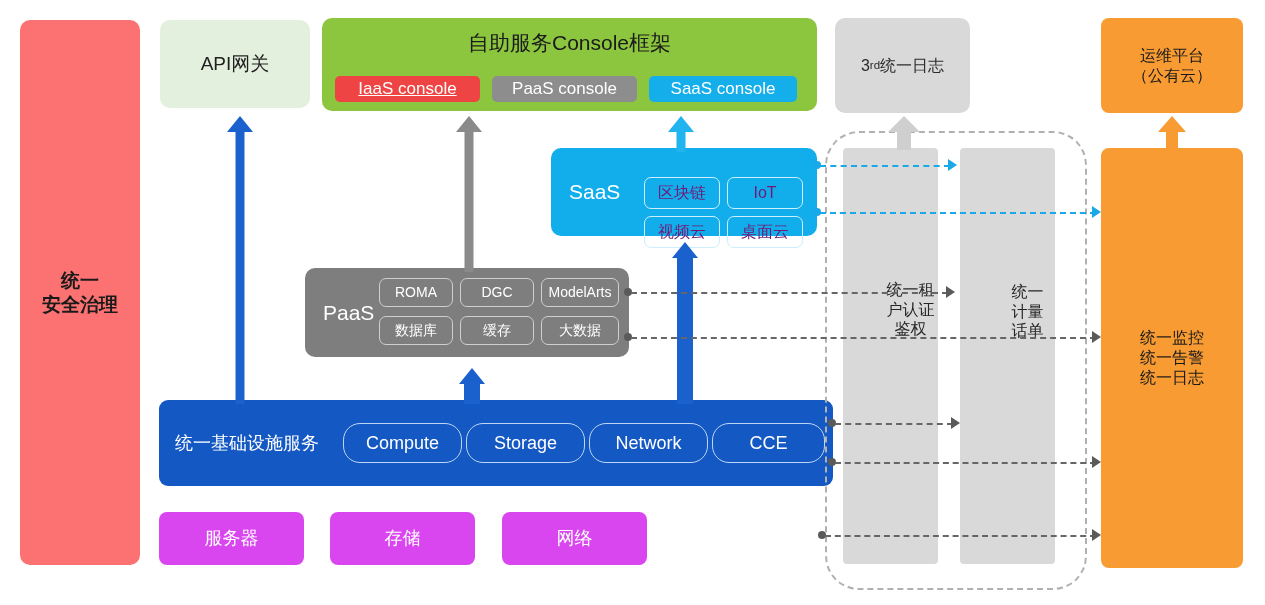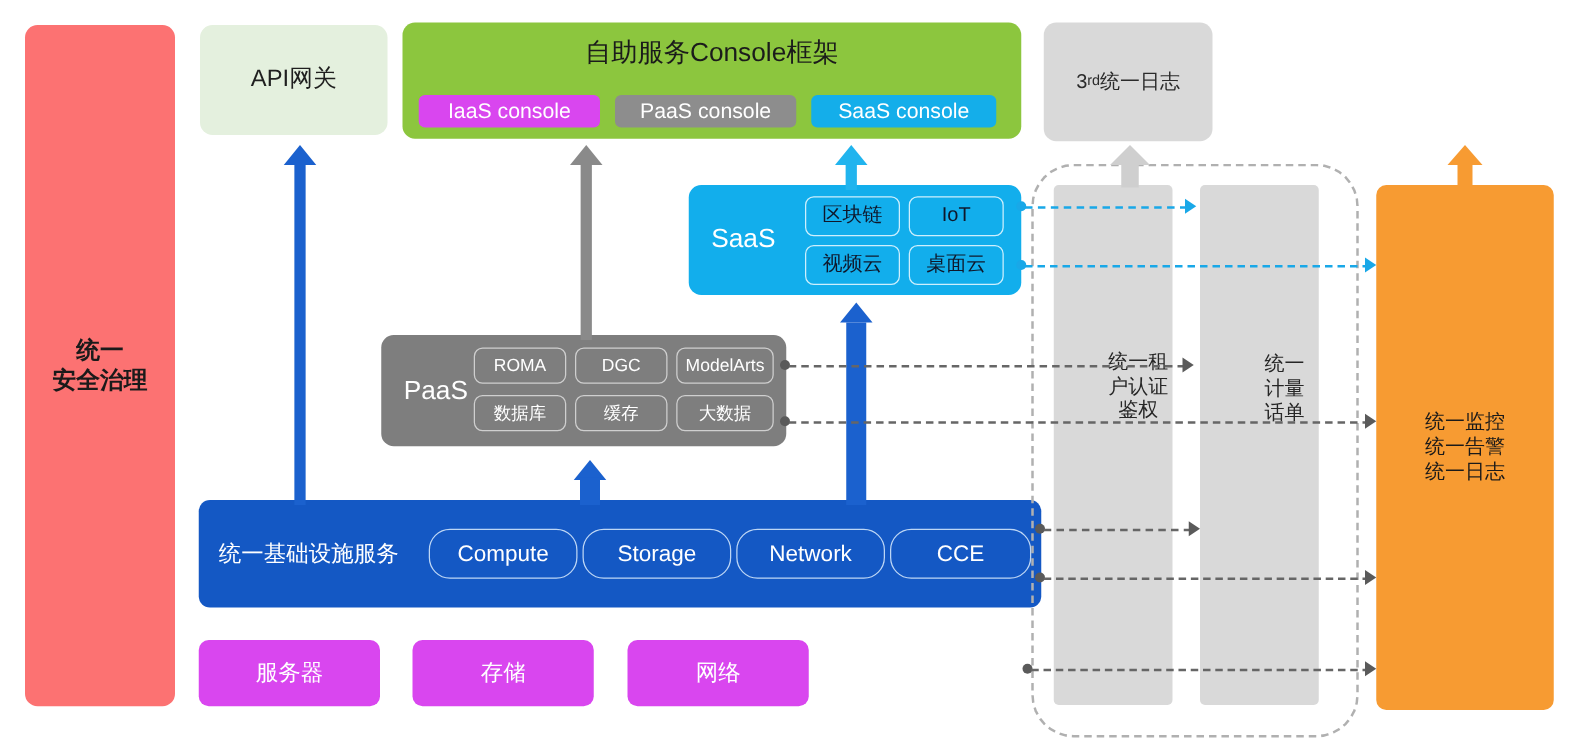--- a/index.html
+++ b/index.html
@@ -7,33 +7,33 @@
   #stage{position:relative;width:1265px;height:605px;background:#fff;overflow:hidden;}
 
   .box{position:absolute;box-sizing:border-box;display:flex;align-items:center;justify-content:center;text-align:center;border-radius:8px;line-height:1.25;white-space:pre-line;}
 
   
   .sec-gov{background:#FC7272;color:#1a1a1a;font-size:19px;font-weight:700;border-radius:10px;}
   .api-gw{background:#E4F0DE;color:#1f1f1f;font-size:19px;border-radius:10px;}
   .console-frame{background:#8CC63E;border-radius:10px;display:block;}
   .console-title{position:absolute;left:0;right:0;top:12px;text-align:center;font-size:21px;color:#1b1b1b;font-weight:400;}
   .chip{position:absolute;border-radius:5px;display:flex;align-items:center;justify-content:center;font-size:17px;color:#fff;}
-  .chip-iaas{background:#d946ef;}
+  .chip-iaas{background:#ef4444;text-decoration:underline;}
   .chip-paas{background:#8D8D8D;}
   .chip-saas{background:#14AEEA;}
 
   .thirdcloud{background:#D9D9D9;color:#2b2b2b;font-size:16px;border-radius:10px;}
   .appmarket{background:#D9D9D9;color:#2b2b2b;font-size:17px;border-radius:10px;}
   .ops{background:#F79B32;color:#1a1a1a;font-size:16px;border-radius:8px;}
   .ops-top{background:#F79B32;color:#1a1a1a;font-size:16px;border-radius:8px;}
 
   
   .saas{background:#12AEEC;border-radius:10px;}
   .saas-label{position:absolute;left:18px;top:50%;transform:translateY(-50%);color:#fff;font-size:21px;}
-  .saas-item{position:absolute;border:1.6px solid #cdeffd;border-radius:7px;display:flex;align-items:center;justify-content:center;color:#0f172a;font-size:16px;}
+  .saas-item{position:absolute;border:1.6px solid #cdeffd;border-radius:7px;display:flex;align-items:center;justify-content:center;color:#701a75;font-size:16px;margin-top:20px;}
 
   .paas{background:#7E7E7E;border-radius:10px;}
   .paas-label{position:absolute;left:18px;top:50%;transform:translateY(-50%);color:#fff;font-size:21px;}
   .paas-item{position:absolute;border:1.6px solid #cfcfcf;border-radius:7px;display:flex;align-items:center;justify-content:center;color:#fff;font-size:14px;}
 
   
   .infra{background:#1458C4;border-radius:9px;}
   .infra-label{position:absolute;left:16px;top:50%;transform:translateY(-50%);color:#fff;font-size:18px;}
   .infra-item{position:absolute;border:1.6px solid #bdd6f5;border-radius:17px;display:flex;align-items:center;justify-content:center;color:#fff;font-size:18px;}
   .hw{background:#d946ef;color:#fff;font-size:18px;border-radius:8px;}
@@ -83,20 +83,22 @@
     <div class="chip chip-iaas" style="left:13px;top:58px;width:145px;height:26px;">IaaS console</div>
     <div class="chip chip-paas" style="left:170px;top:58px;width:145px;height:26px;">PaaS console</div>
     <div class="chip chip-saas" style="left:327px;top:58px;width:148px;height:26px;">SaaS console</div>
   </div>
 
   <div class="box thirdcloud" style="left:835px;top:18px;width:135px;height:95px;">
     <span>3</span><span class="sup">rd</span><span>统一日志</span>
   </div>
 
 
+  <div class="box ops-top" style="left:1101px;top:18px;width:142px;height:95px;">运维平台
+（公有云）</div>
 
   <div class="box ops" style="left:1101px;top:148px;width:142px;height:420px;">统一监控
 统一告警
 统一日志</div>
 
   <div class="box saas" style="left:551px;top:148px;width:266px;height:88px;display:block;">
     <div class="saas-label">SaaS</div>
     <div class="saas-item" style="left:93px;top:9px;width:74px;height:30px;">区块链</div>
     <div class="saas-item" style="left:176px;top:9px;width:74px;height:30px;">IoT</div>
     <div class="saas-item" style="left:93px;top:48px;width:74px;height:30px;">视频云</div>

